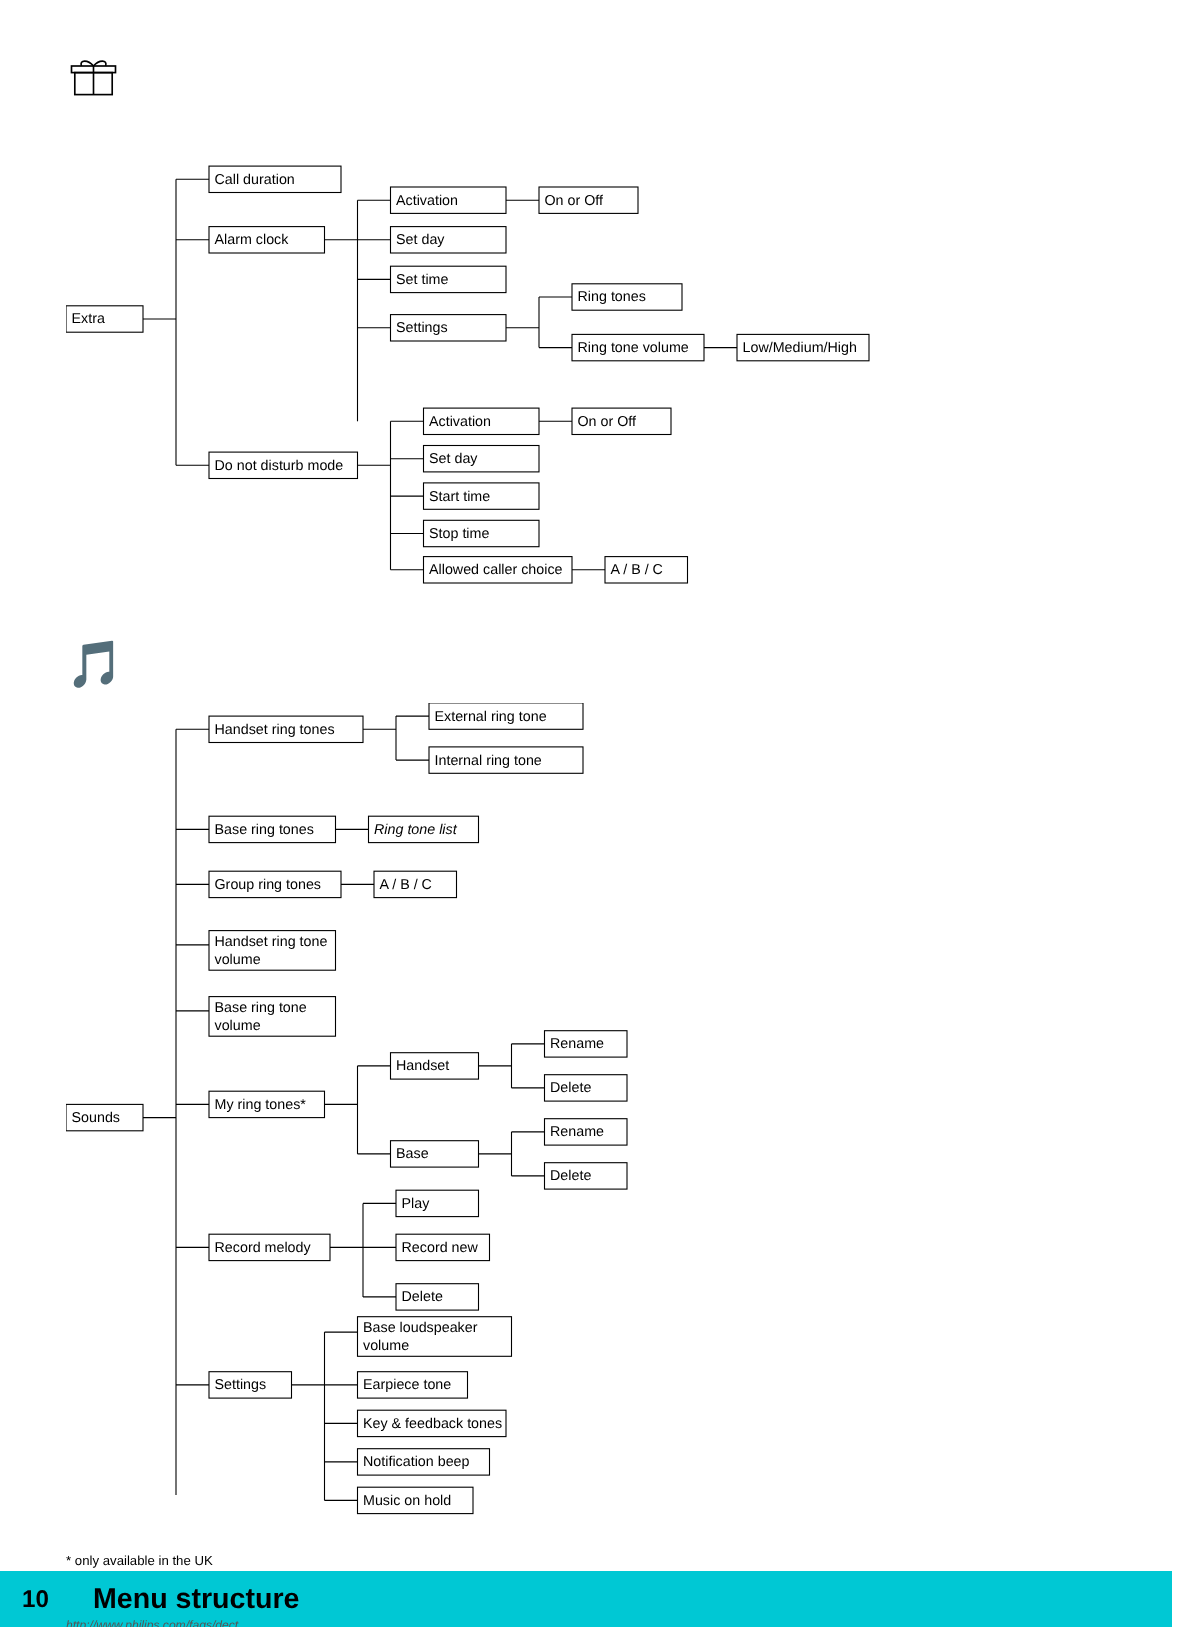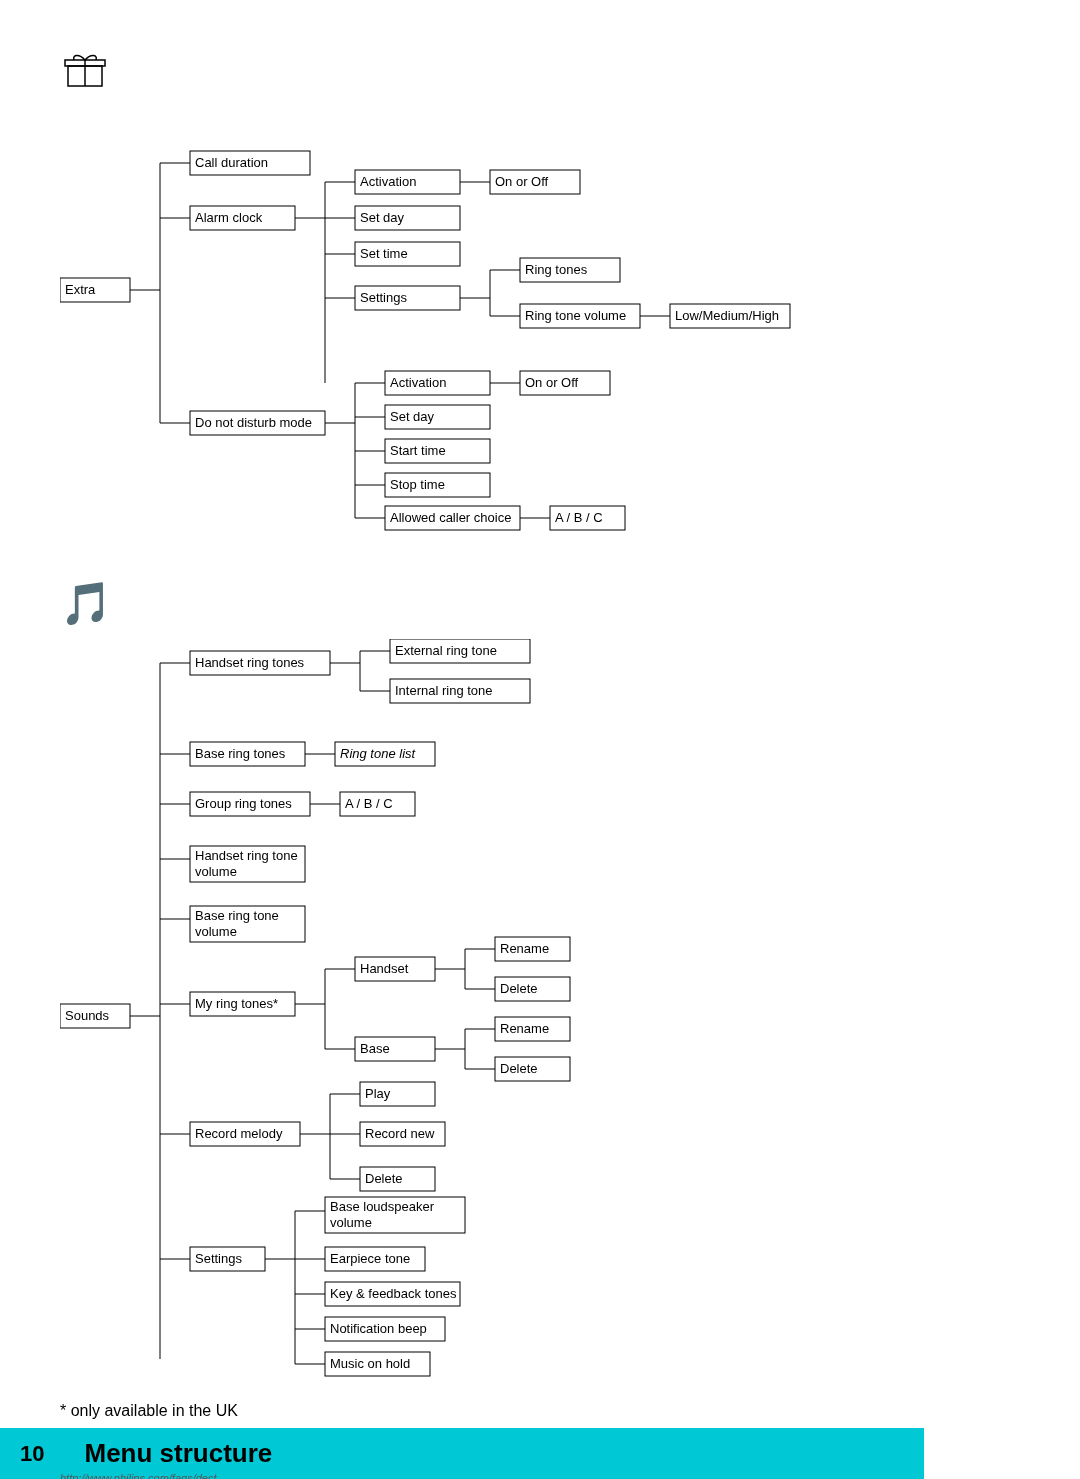--- a/index.html
+++ b/index.html
@@ -278,24 +278,24 @@
       <rect x="265" y="678" width="120" height="24" fill="white" stroke="black" stroke-width="1"></rect>
       <text x="270" y="694" font-size="13" font-family="Arial">Notification beep</text>
 
       <line x1="235" y1="725" x2="265" y2="725" stroke="black" stroke-width="1"></line>
       <rect x="265" y="713" width="105" height="24" fill="white" stroke="black" stroke-width="1"></rect>
       <text x="270" y="729" font-size="13" font-family="Arial">Music on hold</text>
 
     </svg>
 
     
-    <div style="font-size:16px; ">* only available in the UK</div>
+    <div style="font-size:12px; margin-top: 10px;">* only available in the UK</div>
 
   </div>
 
 </div>
 
-<div style="position:fixed; bottom:0; left:0; width:924px; background:#00c8d4; display:flex; align-items:center; padding:10px 20px; z-index:100;">
+<div style="position:fixed; bottom:0; left:0; width:1065px; background:#00c8d4; display:flex; align-items:center; padding:10px 20px; z-index:100;">
   <span style="font-size:22px; font-weight:bold; margin-right:40px;">10</span>
   <span style="font-size:26px; font-weight:bold;">Menu structure</span>
 </div>
 
 <div style="position:fixed; bottom:-5px; left:60px; font-size:11px; color:#555; font-style:italic; z-index:101;">http://www.philips.com/faqs/dect</div>
 
 </body></html>

